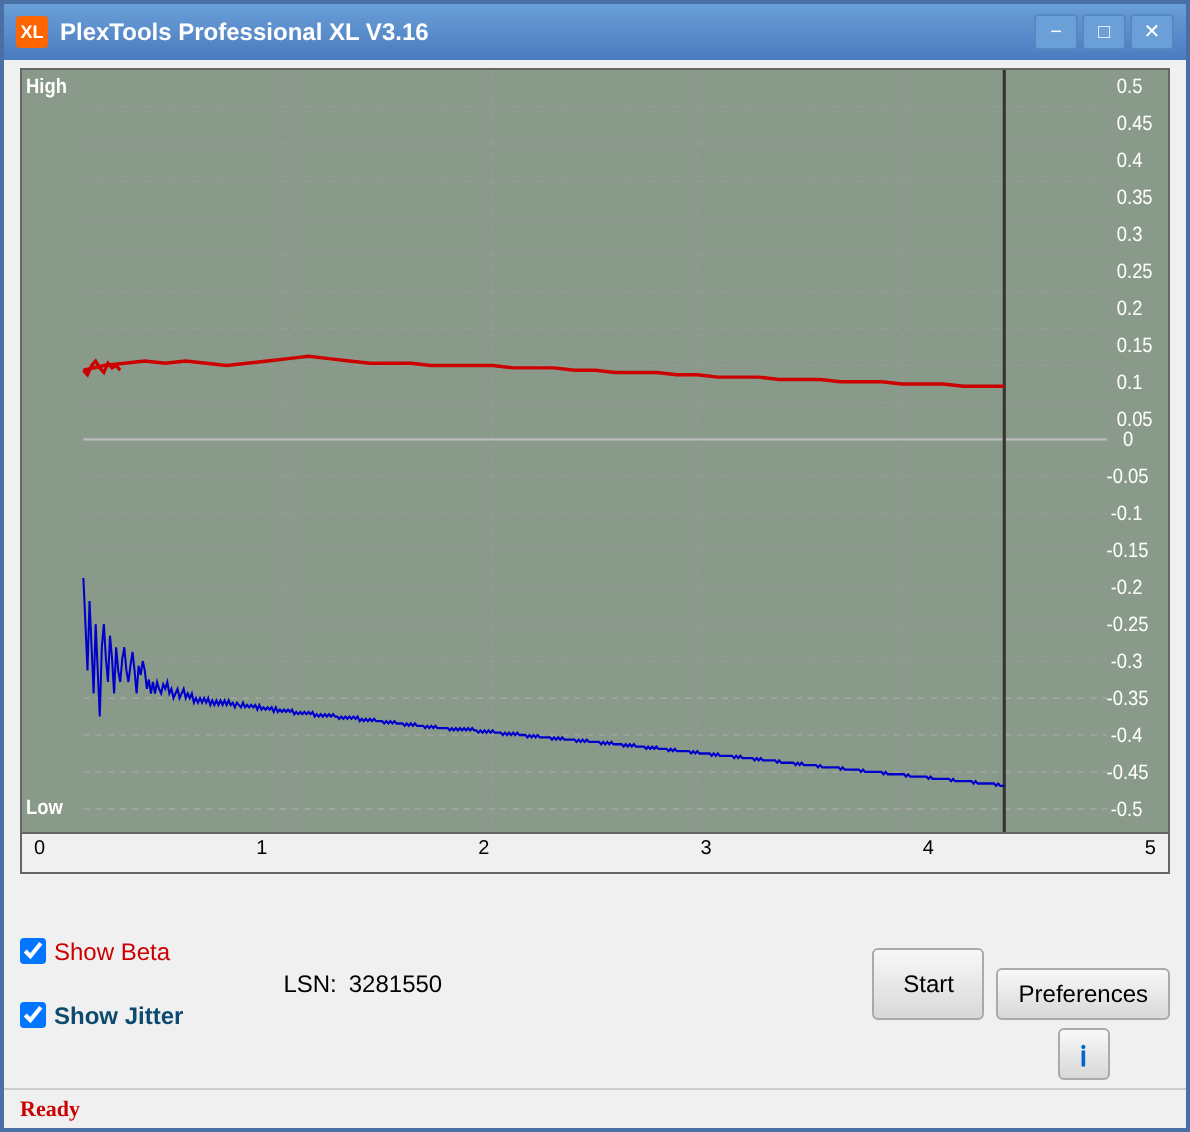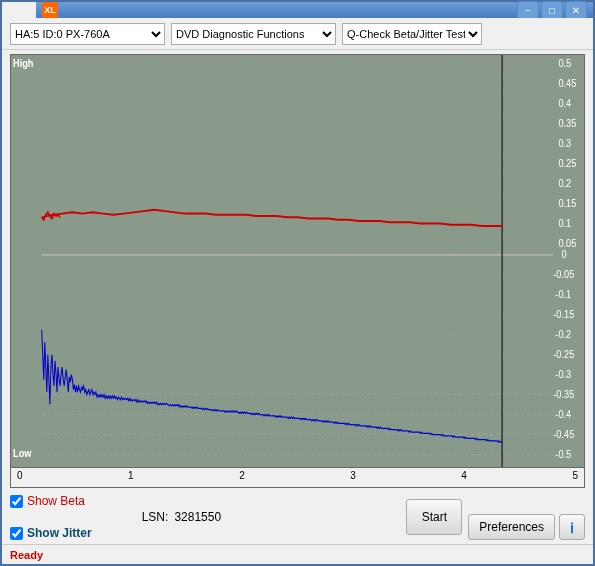--- a/index.html
+++ b/index.html
@@ -14,29 +14,28 @@
     .window {
       width: 595px;
       height: 566px;
       border: 2px solid #4a6fa5;
       background: #f0f0f0;
       display: flex;
       flex-direction: column;
     }
     .title-bar {
       background: linear-gradient(to bottom, #6a9fd8, #4a7bbf);
-      height: 16px;
+      height: 28px;
       display: flex;
       align-items: center;
       justify-content: space-between;
       padding: 0 6px;
       color: white;
       font-size: 12px;
       font-weight: bold;
-      margin-left: 34px;
     }
     .title-bar-left {
       display: flex;
       align-items: center;
       gap: 6px;
     }
     .title-icon {
       width: 16px;
       height: 16px;
       background: #ff6600;
@@ -185,54 +184,45 @@
     .status-bar {
       height: 20px;
       background: #f0f0f0;
       border-top: 1px solid #ccc;
       display: flex;
       align-items: center;
       padding: 0 8px;
       font-size: 11px;
       color: #cc0000;
       font-weight: bold;
+      font-family: Liberation Serif, serif;
     }
     svg.chart {
       width: 100%;
       height: 100%;
     }
   </style>
 </head>
 <body>
 
 <div class="window">
 
   <div class="title-bar">
     <div class="title-bar-left">
       <div class="title-icon">XL</div>
+      <span>PlexTools Professional XL V3.16</span>
     </div>
     <div class="title-buttons">
       <button class="title-btn">−</button>
       <button class="title-btn">□</button>
       <button class="title-btn close">✕</button>
     </div>
   </div>
 
 
-  <div class="toolbar">
-    <select>
-      <option>HA:5 ID:0  PX-760A</option>
-    </select>
-    <select>
-      <option>DVD Diagnostic Functions</option>
-    </select>
-    <select>
-      <option>Q-Check Beta/Jitter Test</option>
-    </select>
-  </div>
 
   <div class="chart-area">
     <svg class="chart" viewBox="0 0 560 330" preserveAspectRatio="none">
 
       <rect width="560" height="330" fill="#8a9a8a"></rect>
 
       <line x1="30" y1="16" x2="530" y2="16" stroke="#999" stroke-width="0.5" stroke-dasharray="3,3"></line>
       <line x1="30" y1="32" x2="530" y2="32" stroke="#999" stroke-width="0.5" stroke-dasharray="3,3"></line>
       <line x1="30" y1="48" x2="530" y2="48" stroke="#999" stroke-width="0.5" stroke-dasharray="3,3"></line>
       <line x1="30" y1="64" x2="530" y2="64" stroke="#999" stroke-width="0.5" stroke-dasharray="3,3"></line>
@@ -358,21 +348,21 @@
           <span class="show-jitter-label">Show Jitter</span>
         </div>
       </div>
       <div class="lsn-area">
         <span>LSN:</span>
         <span>3281550</span>
       </div>
     </div>
     <div class="bottom-right">
       <button class="start-btn">Start</button>
-      <div style="display:flex; gap:4px; align-items:center; margin-top:20px;">
+      <div style="display:flex; gap:4px; align-items:center; margin-top:41px;flex-direction:column;">
         <button class="pref-btn">Preferences</button>
         <button class="info-btn">ℹ</button>
       </div>
     </div>
   </div>
 
   <div class="status-bar">
     <span>Ready</span>
   </div>
 </div>

